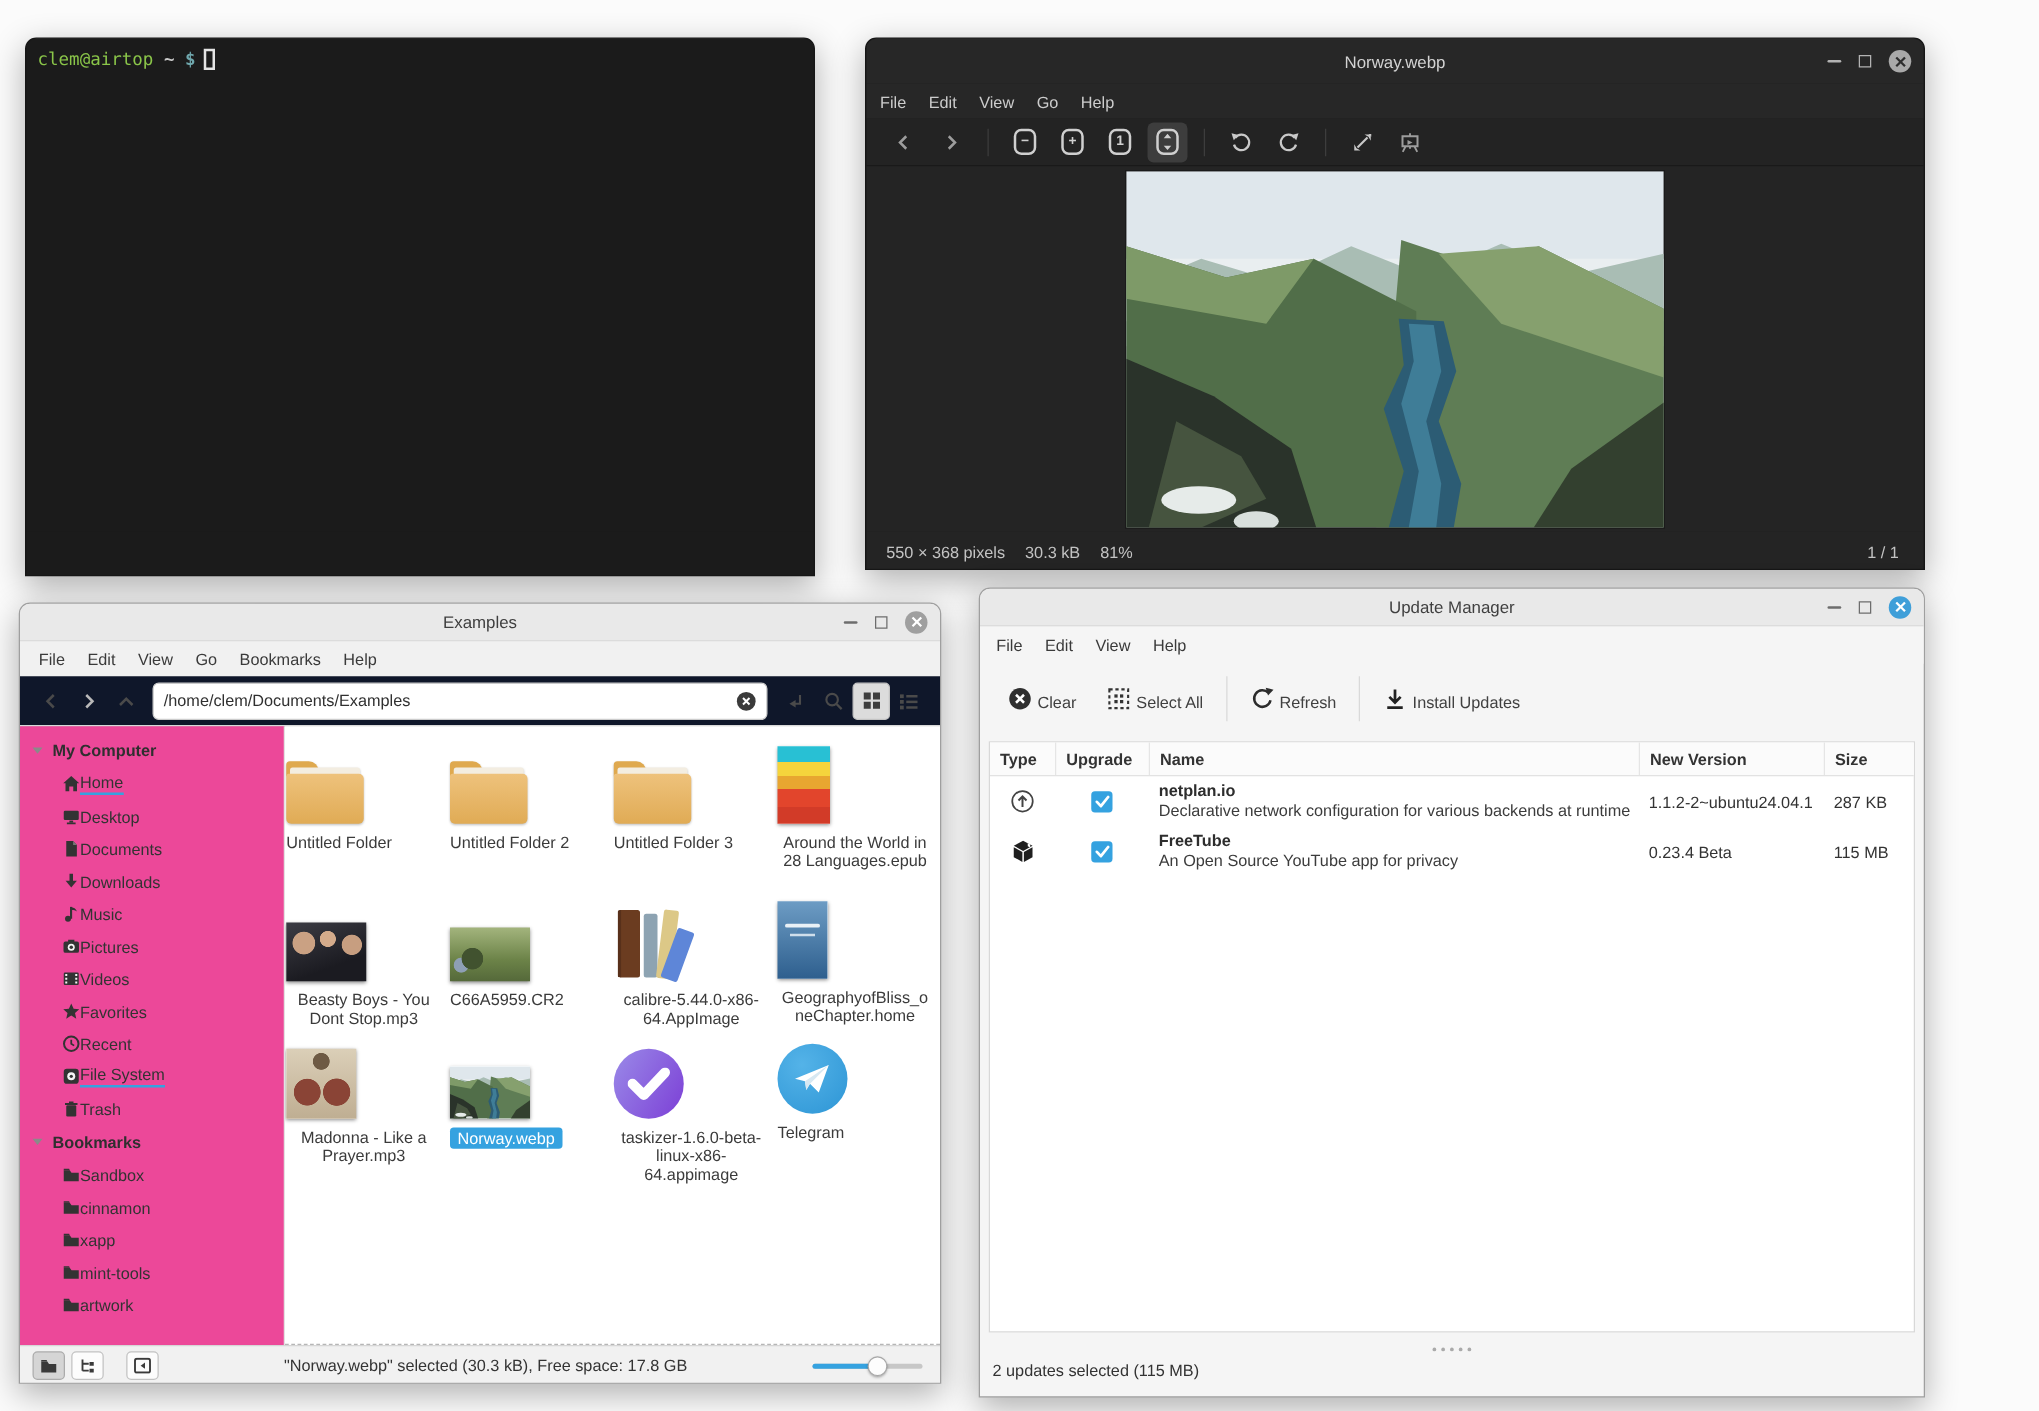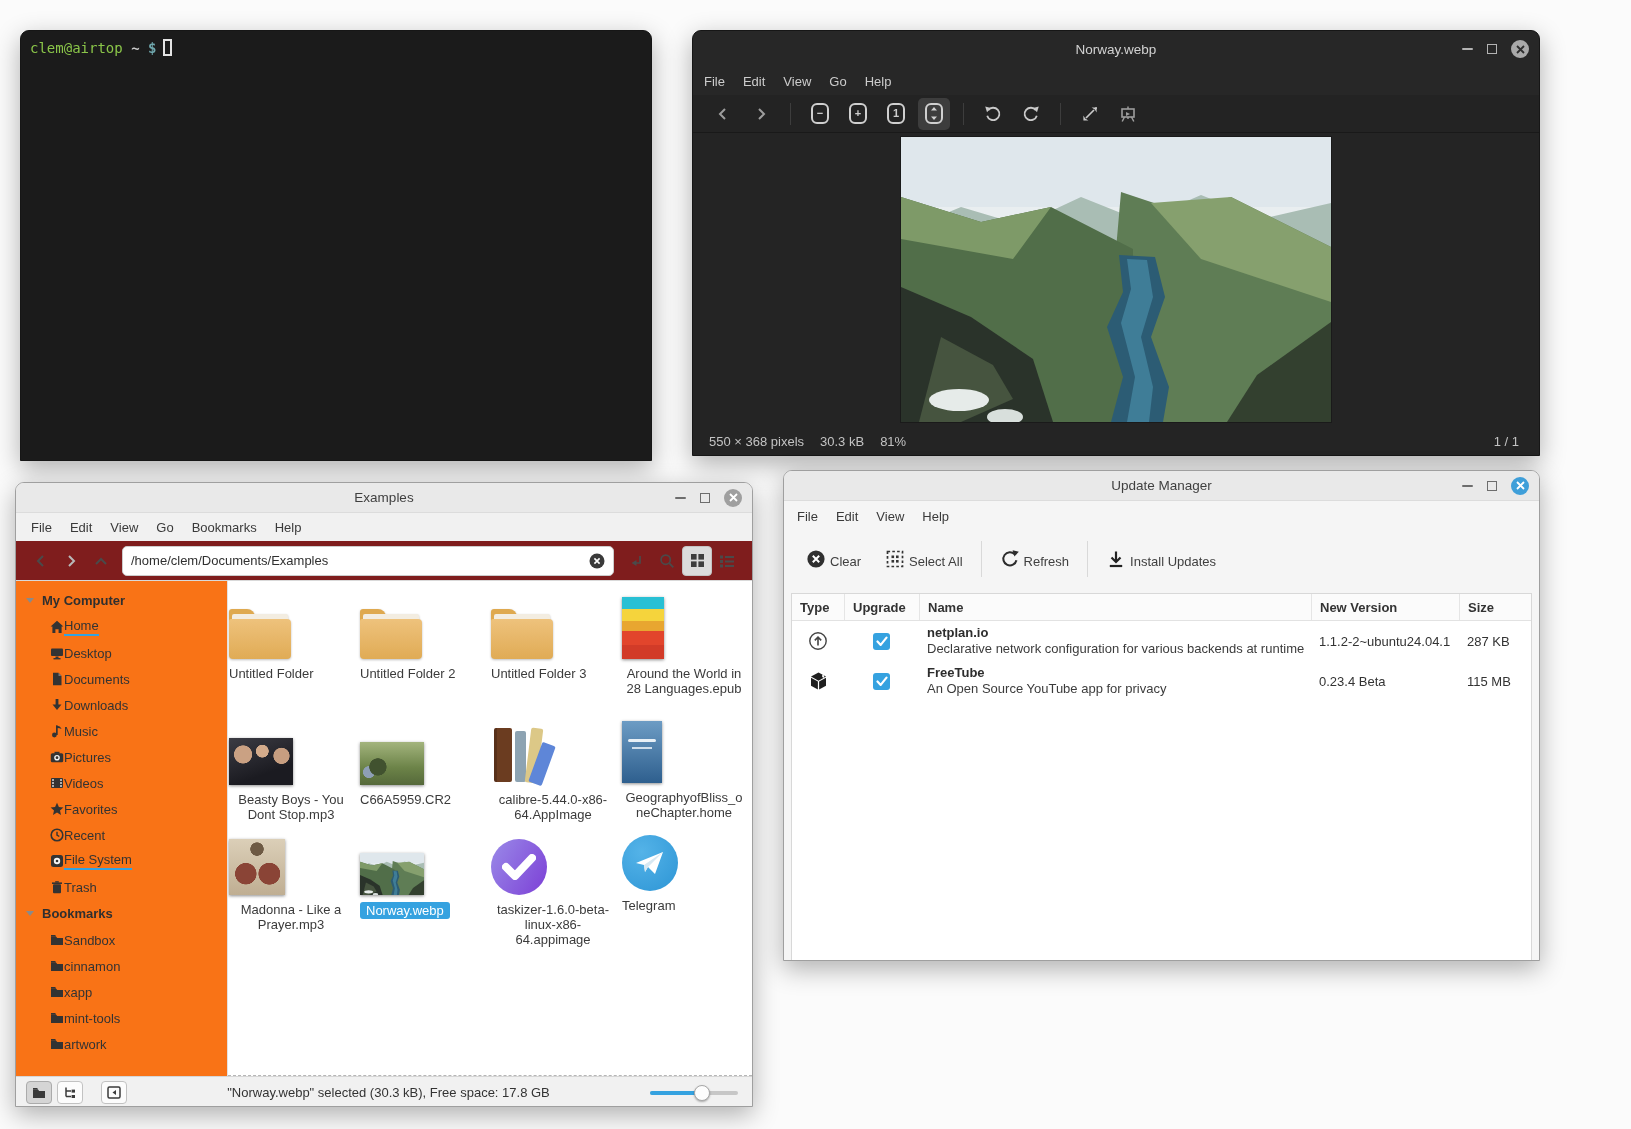--- a/index.html
+++ b/index.html
@@ -48,27 +48,27 @@
   .zbox{width:18px;height:21px;border:2px solid #cfcfcf;border-radius:6px;display:flex;align-items:center;justify-content:center;color:#cfcfcf;font-size:11px;font-weight:bold;line-height:1}
   #viewer .canvas{height:292px;background:#242424;display:flex;align-items:center;justify-content:center}
   #viewer .canvas svg{box-shadow:0 0 0 1px #1a1a1a}
   #viewer .sbar{height:32px;background:#242424;display:flex;align-items:center;padding:0 16px;color:#c3c3c3}
   #viewer .sbar span{margin-right:16px}
   #viewer .sbar .idx{margin-left:auto;margin-right:4px}
 
   
   #files{left:15px;top:482px;width:738px;height:625px}
   #files .menubar{background:#f1f1f1;height:28px;padding-left:6px}
-  #files .ftools{height:40px;background:#7f1d1d;border-bottom:1px solid #d9d9d9;display:flex;align-items:center;padding:0 10px;gap:0}
+  #files .ftools{height:40px;background:#0f172a;border-bottom:1px solid #d9d9d9;display:flex;align-items:center;padding:0 10px;gap:0}
   .ntb{width:30px;height:30px;display:flex;align-items:center;justify-content:center;border-radius:4px;flex:none}
   .ntb.pressed{background:#dcdcdc;border:1px solid #c3c3c3}
   .pathbox{flex:1;height:30px;background:#ffffff;border:1px solid #cccccc;border-radius:5px;margin:0 8px 0 6px;display:flex;align-items:center;padding:0 8px;color:#303030}
   .pathbox .ptext{flex:1}
   #files .fbody{display:flex;height:495px;position:relative}
-  .sidebar{width:212px;background:#f97316;border-right:1px solid #e2e2e2;padding-top:6px;overflow:hidden}
+  .sidebar{width:212px;background:#ec4899;border-right:1px solid #e2e2e2;padding-top:6px;overflow:hidden}
   .shead{display:flex;align-items:center;gap:8px;padding:6px 10px;font-weight:bold;color:#2f2f2f}
   .tri{width:0;height:0;border-left:4.5px solid transparent;border-right:4.5px solid transparent;border-top:5.5px solid #8a8a8a;flex:none}
   .srow{display:flex;align-items:center;height:26px;padding-left:34px;color:#333}
   .srow svg{flex:none}
   .ulink{border-bottom:2px solid #35a2e0;padding-bottom:1px}
   .fcontent{flex:1;background:#ffffff;position:relative;overflow:hidden}
   .fgrid{display:grid;grid-template-columns:repeat(4,131px);grid-template-rows:128px 112px 122px 150px;padding:12px 0 0 1px}
   .fitem{display:flex;flex-direction:column;align-items:flex-start}
   .tw{display:flex;align-items:flex-end;justify-content:center}
   .r1 .tw{height:66px}.r2 .tw{height:64px}.r3 .tw{height:62px}.r4 .tw{height:58px}
@@ -119,21 +119,21 @@
   #files .sbar{height:32px;background:#f1f1f1;border-top:1px solid #d6d6d6;display:flex;align-items:center;padding:0 10px;gap:5px}
   .sbtn{width:26px;height:23px;border:1px solid #c2c2c2;border-radius:4px;background:#fcfcfc;display:flex;align-items:center;justify-content:center;flex:none}
   .sbtn.pressed{background:#d5d5d5;border-color:#ababab}
   #files .sbar .stext{flex:1;text-align:center;color:#333}
   .slider{position:relative;width:88px;height:16px;margin-right:4px;flex:none}
   .slider .trk{position:absolute;top:6px;left:0;right:0;height:4px;border-radius:2px;background:#c7c7c7}
   .slider .fill{position:absolute;top:6px;left:0;width:52px;height:4px;border-radius:2px;background:#35a2e0}
   .slider .thumb{position:absolute;top:0;left:44px;width:16px;height:16px;border-radius:50%;background:#fdfdfd;border:1px solid #a8a8a8;box-shadow:0 1px 2px rgba(0,0,0,.3)}
 
   
-  #updates{left:783px;top:470px;width:757px;height:491px}
+  #updates{left:783px;top:470px;width:757px;height:648px}
   #updates .menubar{background:#f5f5f5;height:30px;padding-left:4px}
   #updates .utools{height:55px;display:flex;align-items:center;padding-left:10px}
   .utb{display:flex;flex-direction:row;align-items:flex-end;gap:4px;padding:4px 12px;border-radius:4px;color:#404040}
   .usep{width:1px;height:36px;background:#d9d9d9;margin:0 6px}
   .utable{margin:7px;height:473px;background:#ffffff;border:1px solid #d8d8d8;display:flex;flex-direction:column}
   .thead,.trow{display:grid;grid-template-columns:52px 75px 392px 148px auto}
   .thead{height:27px;background:#fbfbfb;border-bottom:1px solid #e2e2e2;align-items:center;font-weight:bold;color:#333}
   .thead>div{padding-left:8px;height:100%;display:flex;align-items:center}
   .thead>div+div{border-left:1px solid #e5e5e5}
   .trow{height:40px;align-items:center}

